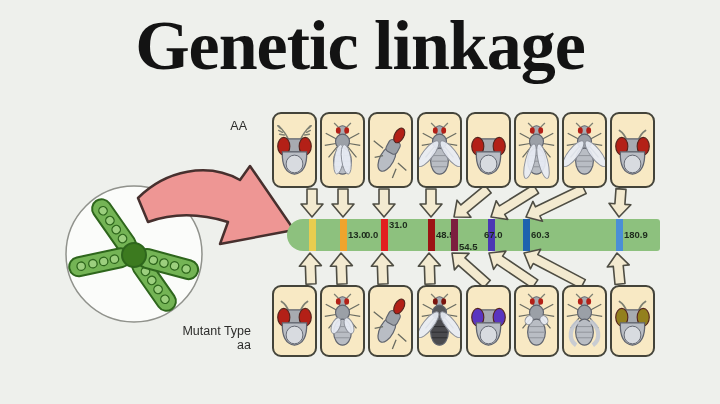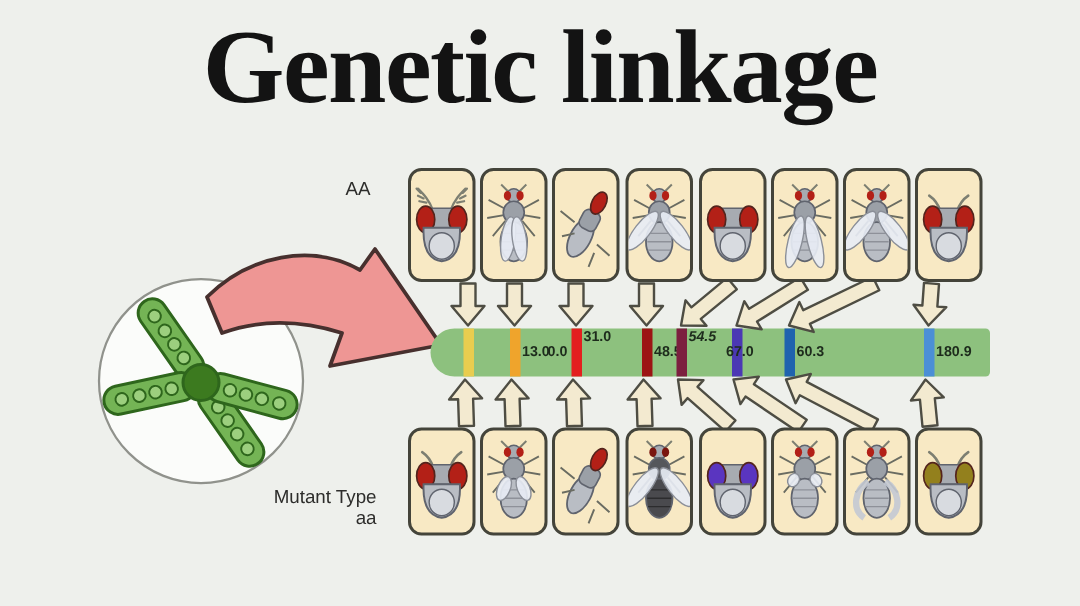--- a/index.html
+++ b/index.html
@@ -102,21 +102,21 @@
   <div id="map-bar" style="background: rgb(141, 193, 126);">
       <div class="band" style="left: 21.5px; background: rgb(233, 205, 79);"></div>
       <span class="pos-label" style="left: 30px; top: 11px; margin-left: 48px;">0.0</span>
       <div class="band" style="left: 52.5px; background: rgb(239, 164, 44);"></div>
       <span class="pos-label" style="left: 61px; top: 11px;">13.0</span>
       <div class="band" style="left: 93.5px; background: rgb(227, 31, 31);"></div>
       <span class="pos-label" style="left: 102px; top: 1px; text-align: center;">31.0</span>
       <div class="band" style="left: 140.5px; background: rgb(156, 20, 20);"></div>
       <span class="pos-label" style="left: 149px; top: 11px;">48.5</span>
       <div class="band" style="left: 163.5px; background: rgb(124, 31, 63);"></div>
-      <span class="pos-label" style="left: 172px; top: 1px; font-style: italic;">54.5</span>
+      <span class="pos-label" style="left: 172px; top: 23px;">54.5</span>
       <div class="band" style="left: 200.5px; background: rgb(75, 56, 180);"></div>
       <span class="pos-label" style="left: 197px; top: 11px; text-align: right;">67.0</span>
       <div class="band" style="left: 235.5px; background: rgb(31, 99, 174);"></div>
       <span class="pos-label" style="left: 244px; top: 11px;">60.3</span>
       <div class="band" style="left: 328.5px; background: rgb(75, 143, 214);"></div>
       <span class="pos-label" style="left: 337px; top: 11px;">180.9</span>
     </div>
 
   <svg id="arrows" style="left:0;top:0;" width="720" height="404" viewBox="0 0 720 404">
       <polygon points="307.0,189.0 307.0,204.0 301.0,204.0 312.0,217.0 323.0,204.0 317.0,204.0 317.0,189.0" fill="#f3ead0" stroke="#4e4d43" stroke-width="1.6" stroke-linejoin="round"></polygon>

